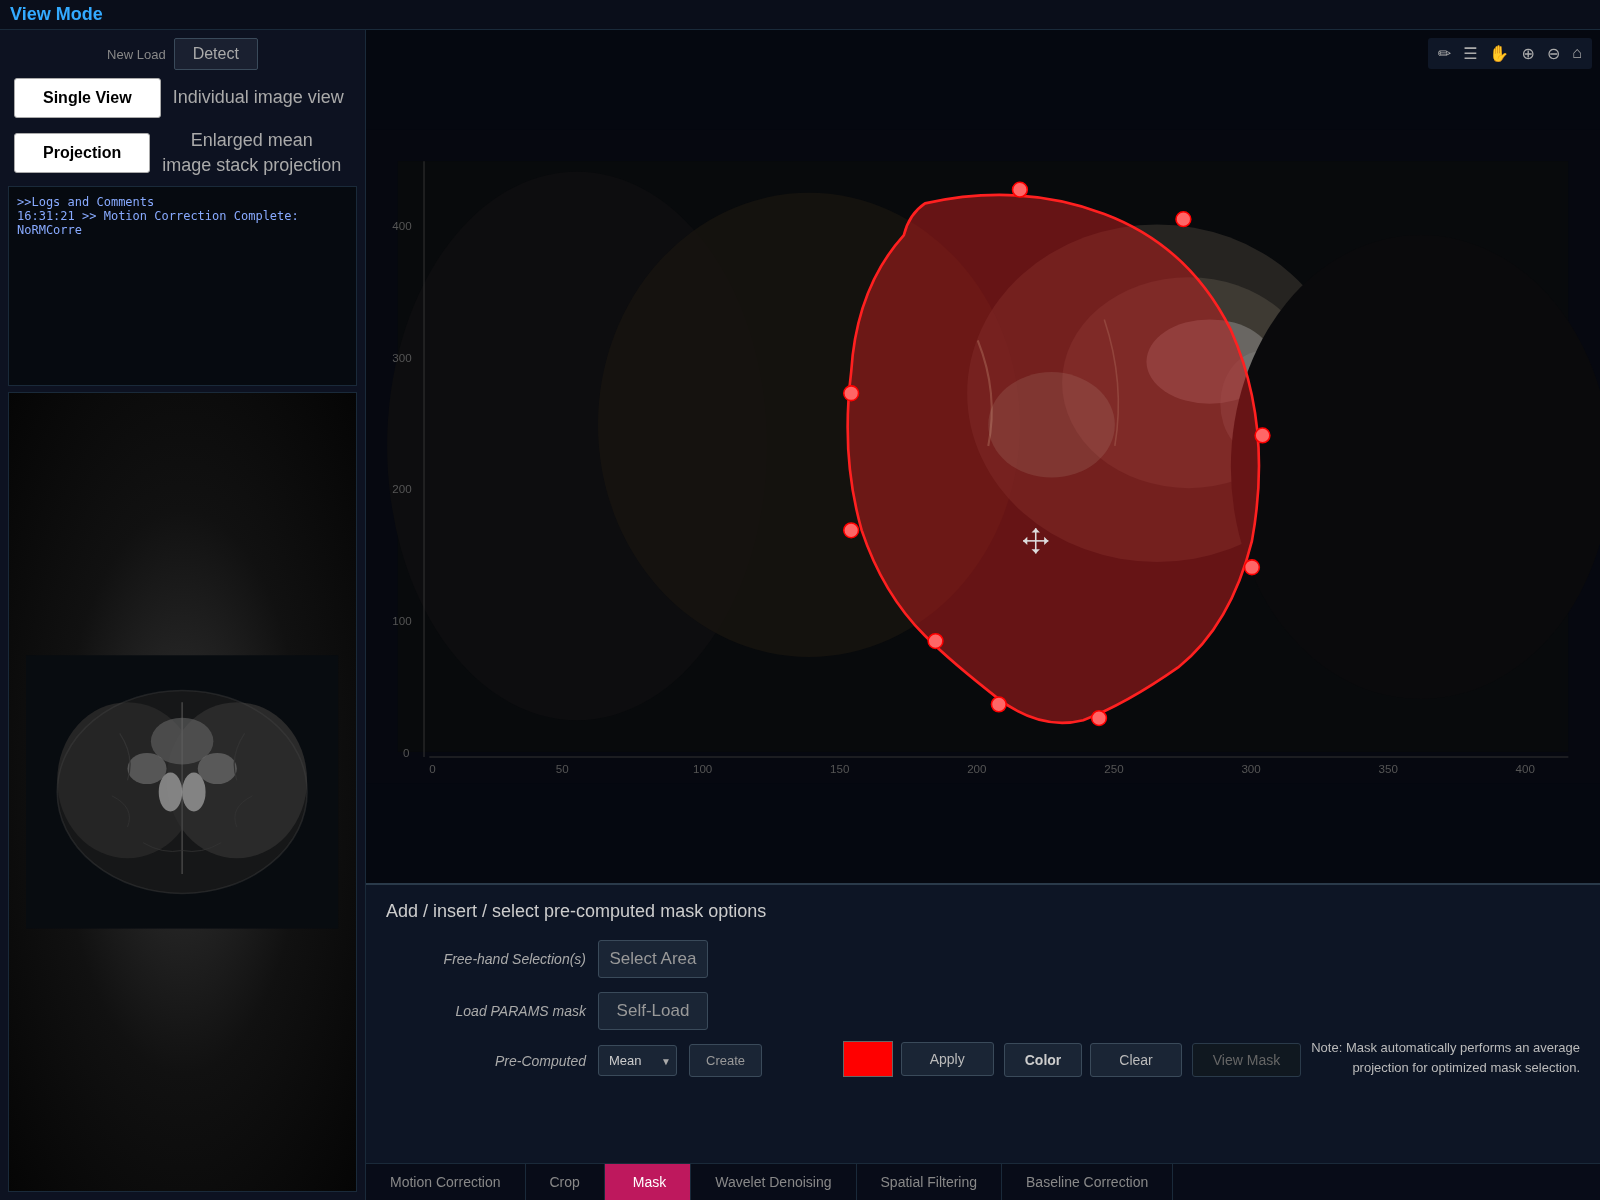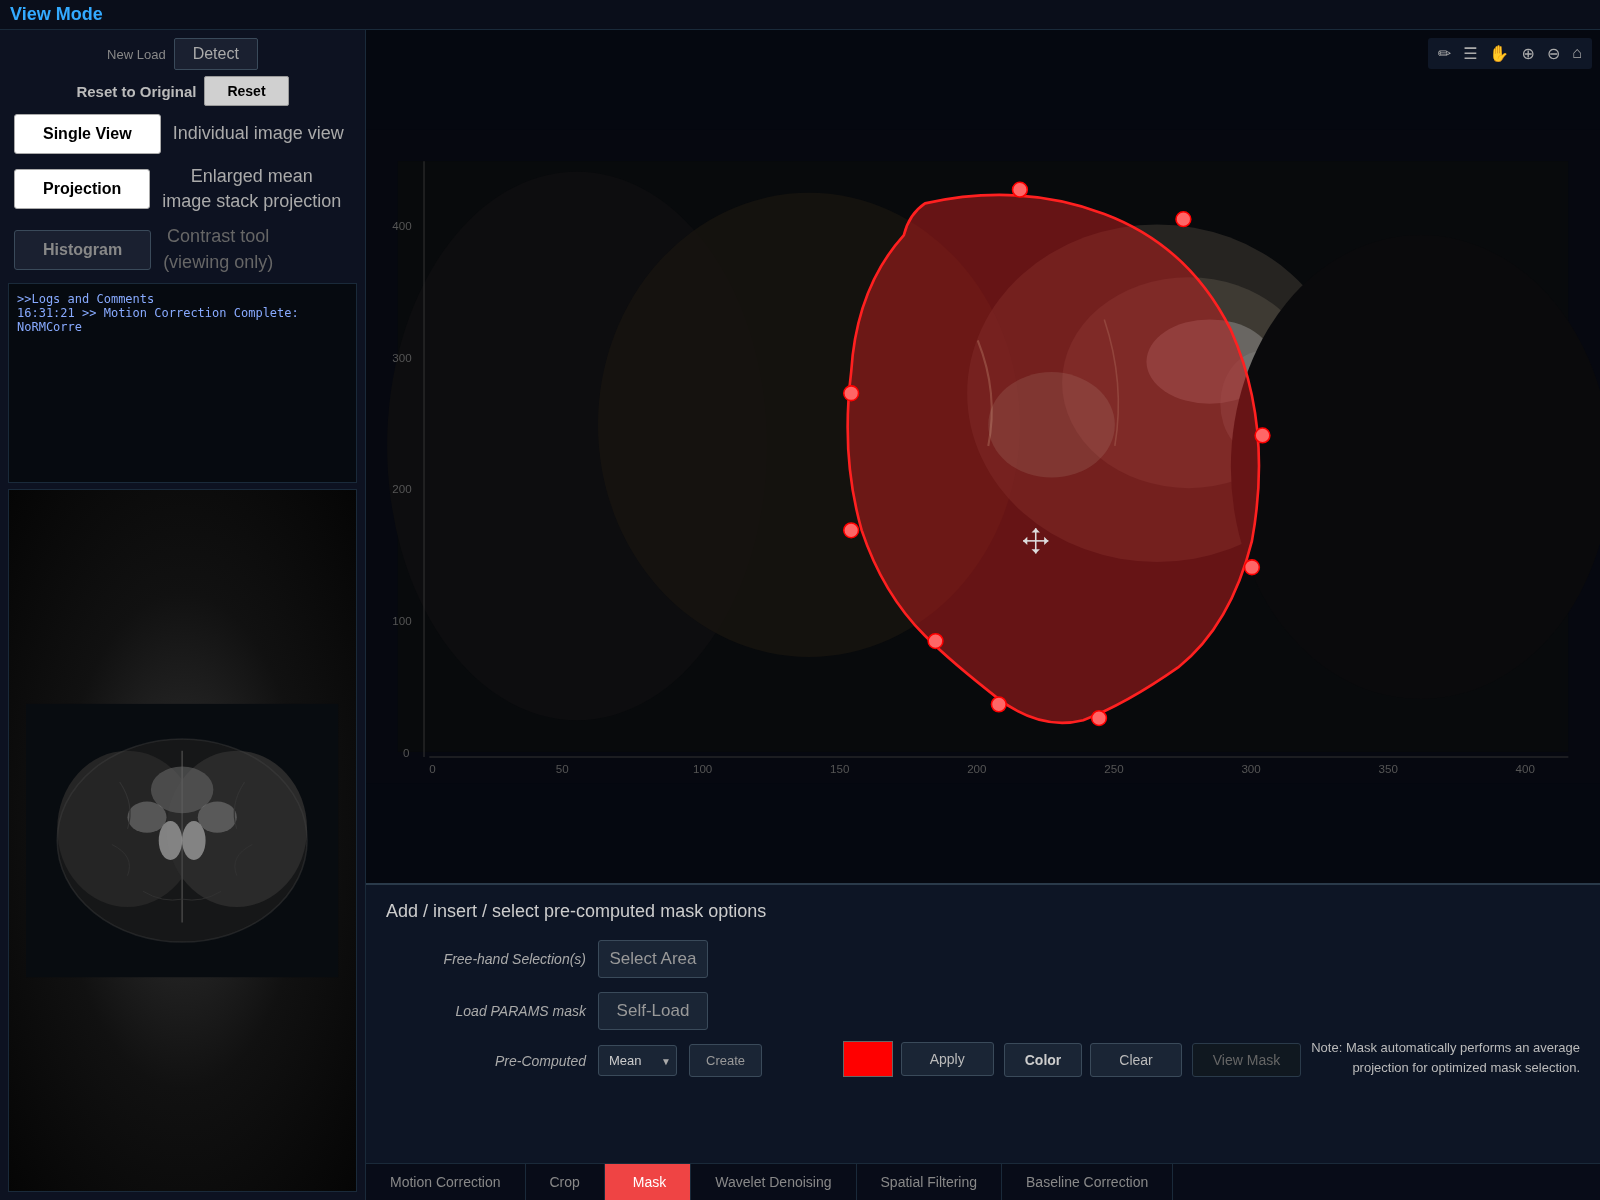--- a/index.html
+++ b/index.html
@@ -360,21 +360,21 @@
       padding: 0;
     }
 
     .tab-item {
       color: #888;
       font-size: 14px;
       padding: 10px 24px;
       cursor: pointer;
       border-right: 1px solid #1a2a3a;
     }
-    .tab-item.active-tab { color: #fff; background: #ef4444; padding-left: 28px; }
+    .tab-item.active-tab { color: #fff; background: #be185d; padding-left: 28px; }
 
     
     #mri-svg {
       width: 100%;
       height: 100%;
     }
 
     
     .ruler-text {
       fill: #555;
@@ -390,41 +390,32 @@
 
 <div id="main-layout">
 
   <div id="left-panel">
 
     <div class="left-row">
       <span class="label-text">New Load</span>
       <button class="btn-dark">Detect</button>
     </div>
 
-    <div class="left-row">
-      <span style="color:#bbb; font-size:15px; font-weight:bold;">Reset to Original</span>
-      <button class="btn-white">Reset</button>
-    </div>
 
     <div class="view-row">
       <button class="btn-active">Single View</button>
       <span class="label-italic">Individual image view</span>
     </div>
 
     <div class="view-row">
       <button class="btn-active">Projection</button>
       <span class="label-italic" style="white-space:pre-line;">Enlarged mean
 image stack projection</span>
     </div>
 
-    <div class="view-row">
-      <button class="btn-inactive">Histogram</button>
-      <span class="label-italic" style="color:#666; white-space:pre-line;">Contrast tool
-(viewing only)</span>
-    </div>
 
     <div id="log-box">
       <div>&gt;&gt;Logs and Comments</div>
       <div>16:31:21 &gt;&gt; Motion Correction Complete: NoRMCorre</div>
     </div>
 
     <div id="thumbnail-area">
       <div id="thumbnail-img">
         <svg class="brain-svg" viewBox="0 0 400 350" xmlns="http://www.w3.org/2000/svg">
           <rect width="400" height="350" fill="#080c10"></rect>

